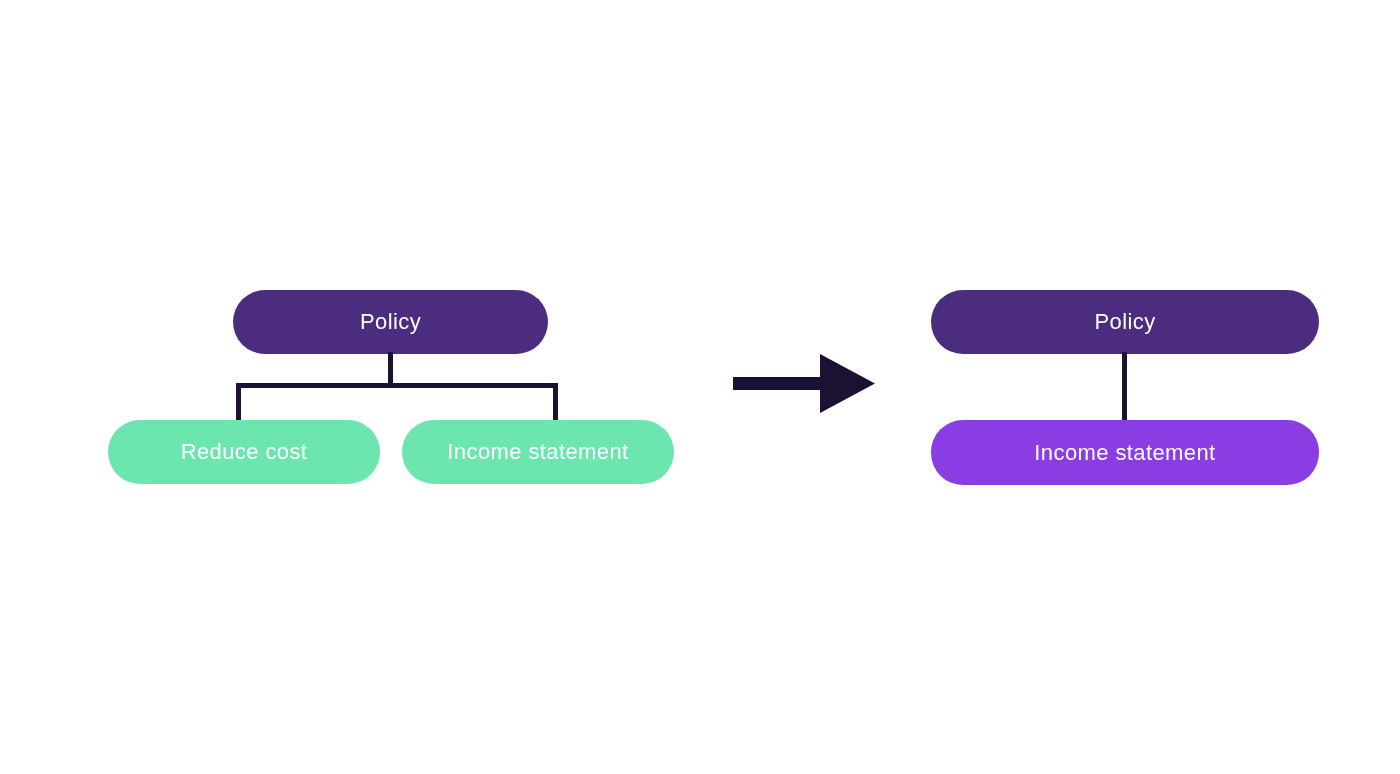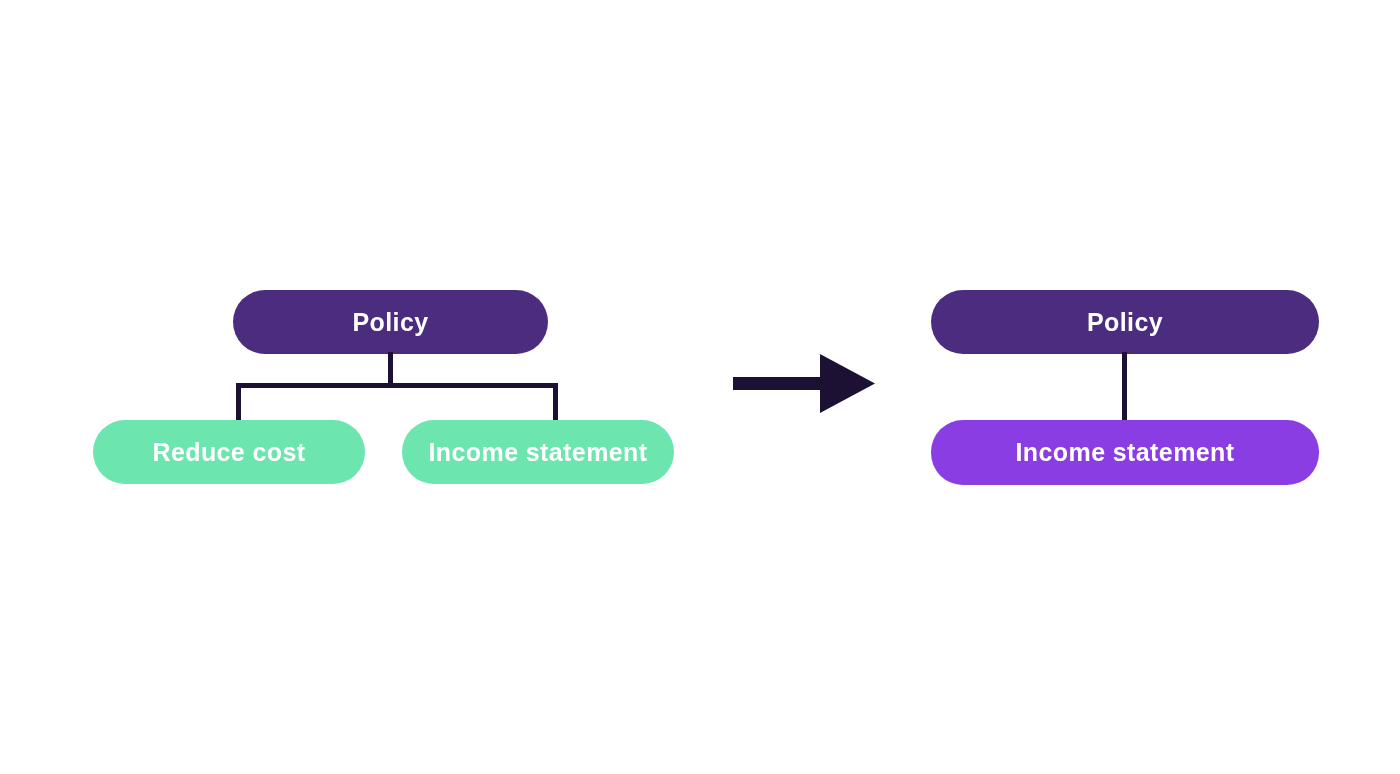--- a/index.html
+++ b/index.html
@@ -20,38 +20,38 @@
   }
   .pill {
     position: absolute;
     border-radius: 32px;
     display: flex;
     align-items: center;
     justify-content: center;
   }
   .pill .label {
     color: var(--node-text, #ffffff);
-    font-size: 25px;
-    font-weight: 700;
+    font-size: 22px;
+    font-weight: 400;
     letter-spacing: 0.4px;
     white-space: nowrap;
   }
   .pill.root {
     background: var(--root-node-bg, #4b2c7e);
   }
   .pill.child-green {
     background: var(--child-node-bg, #6ce5af);
   }
   .pill.child-purple {
     background: var(--highlight-node-bg, #8a3de3);
   }
 
   
   .before-root      { left: 233px; top: 290px; width: 315px; height: 64px; }
-  .before-child-1   { left: 93px; top: 420px; width: 272px; height: 64px; }
+  .before-child-1   { left: 108px; top: 420px; width: 272px; height: 64px; }
   .before-child-2   { left: 402px; top: 420px; width: 272px; height: 64px; }
 
   
   .after-root       { left: 931px; top: 290px; width: 388px; height: 64px; }
   .after-child      { left: 931px; top: 420px; width: 388px; height: 65px; }
 
   
   .line {
     position: absolute;
     background: var(--connector, #1d1133);

